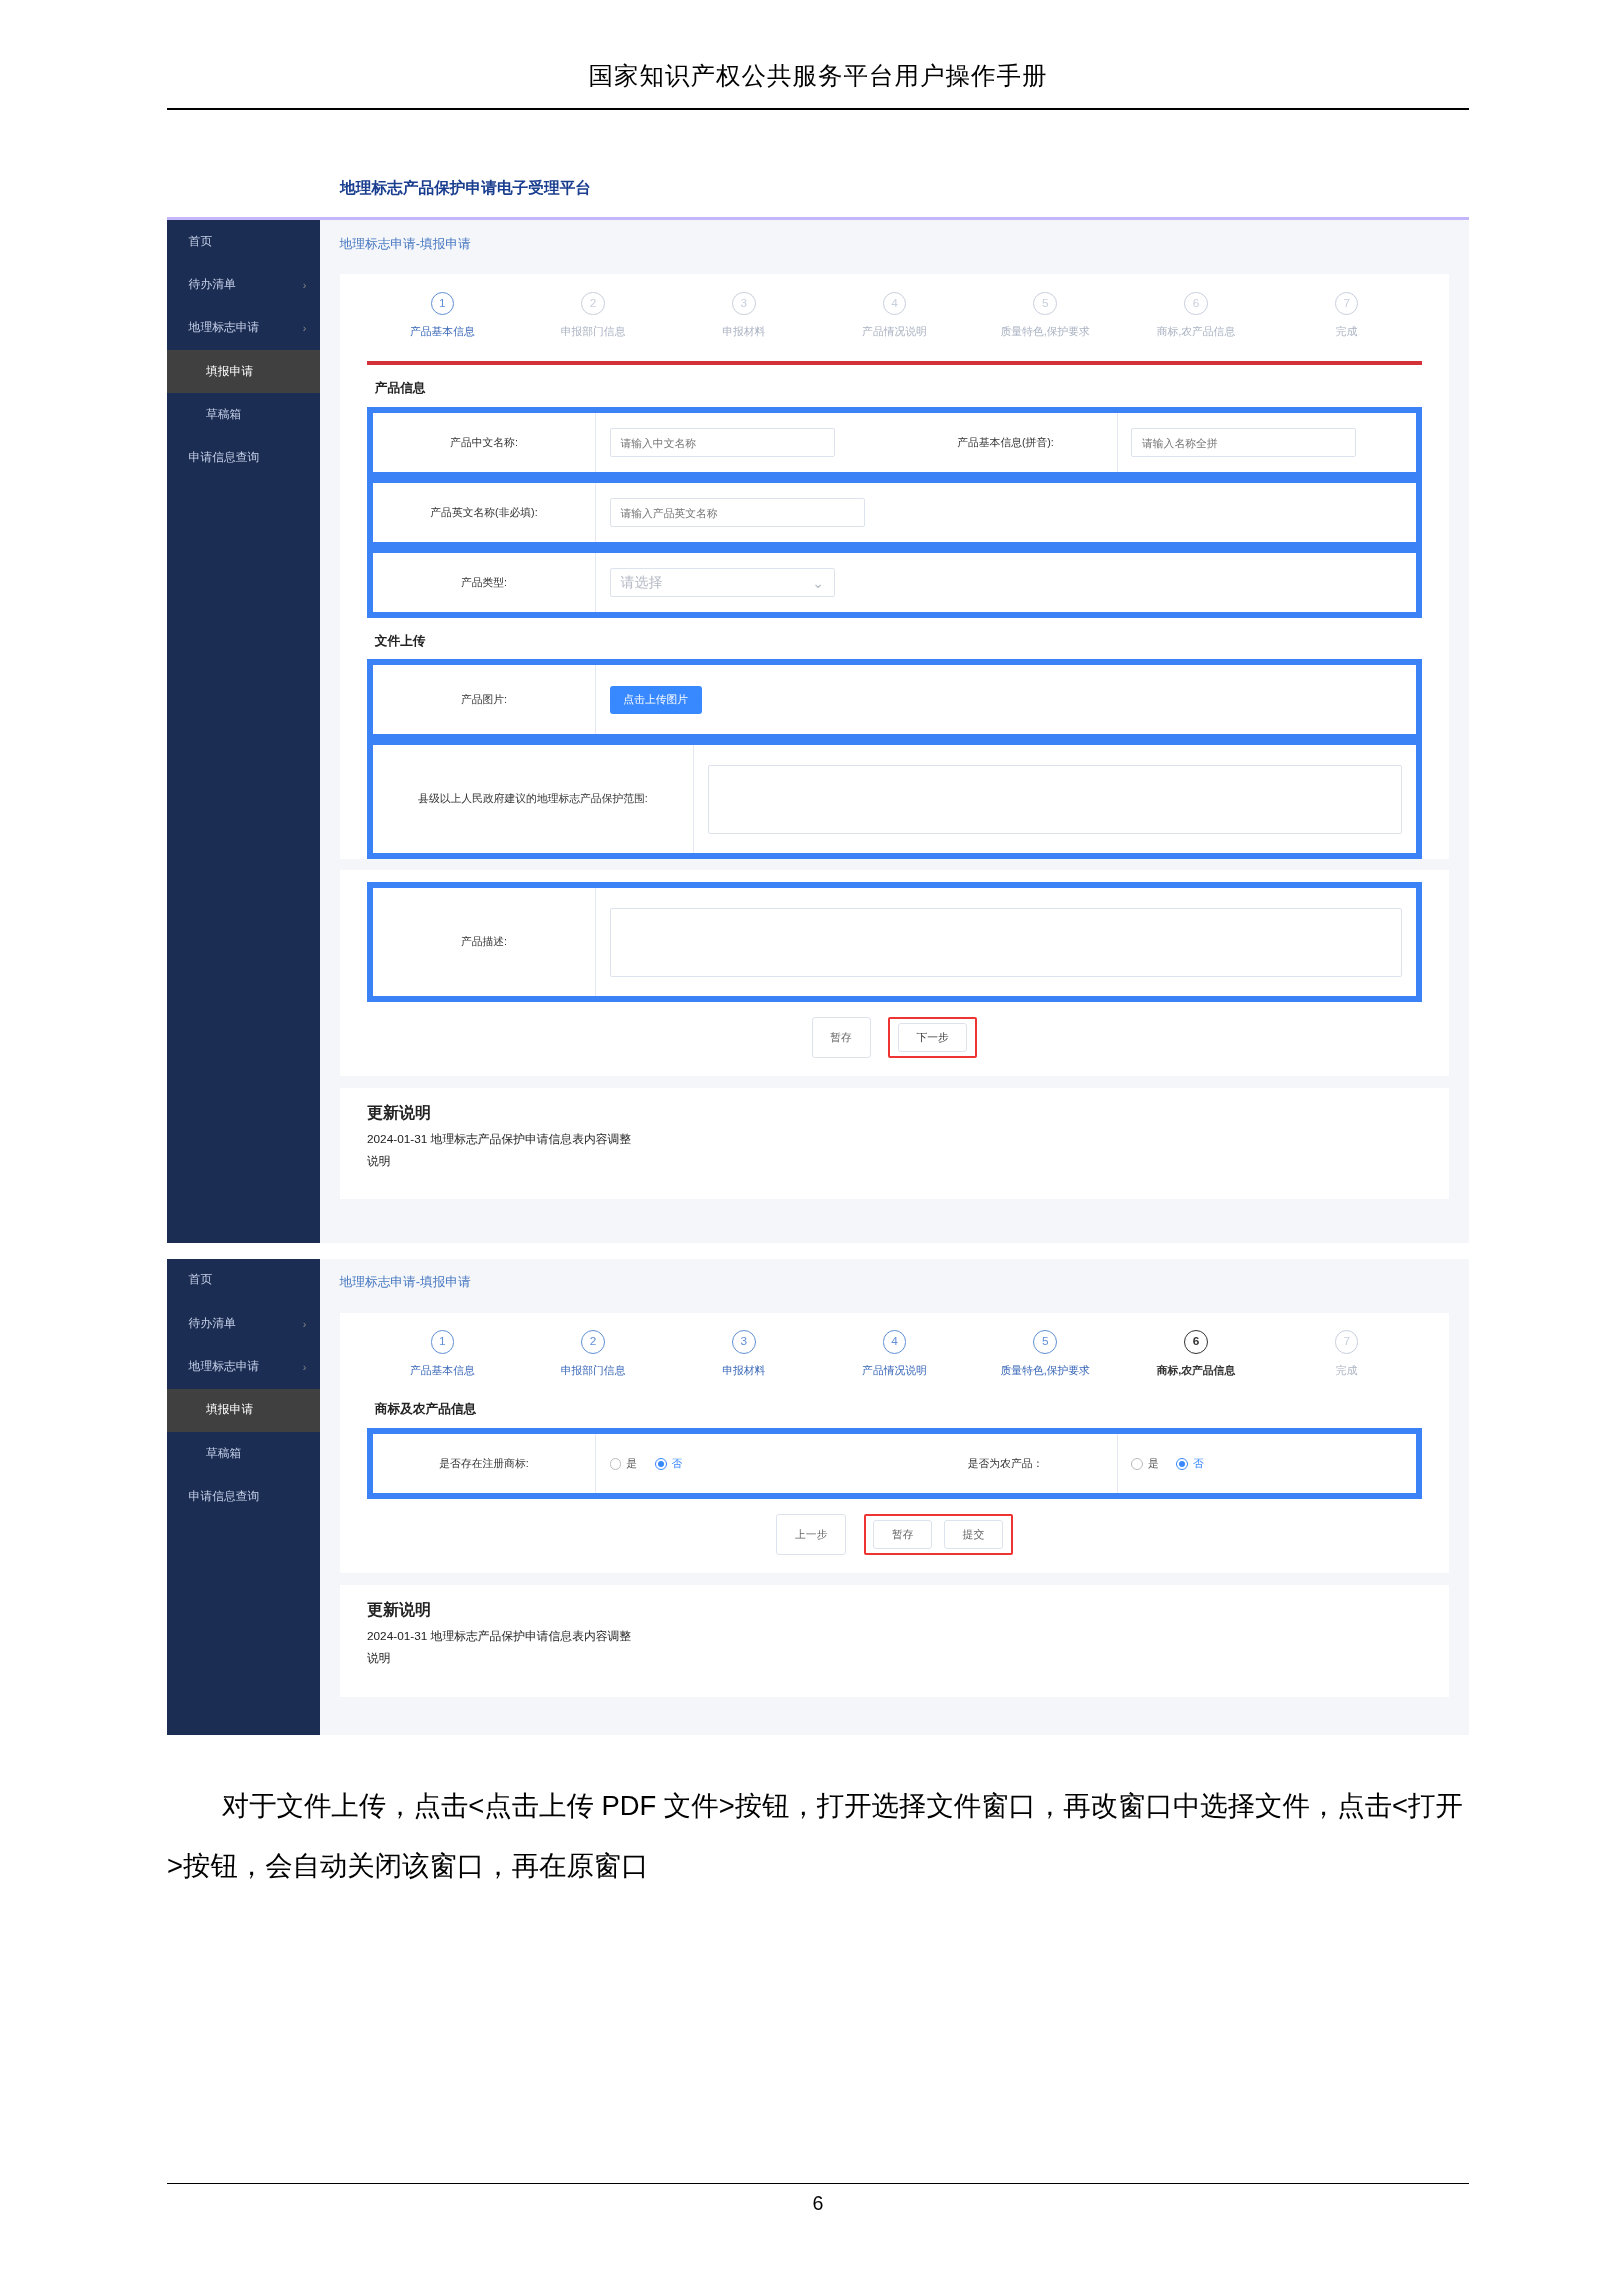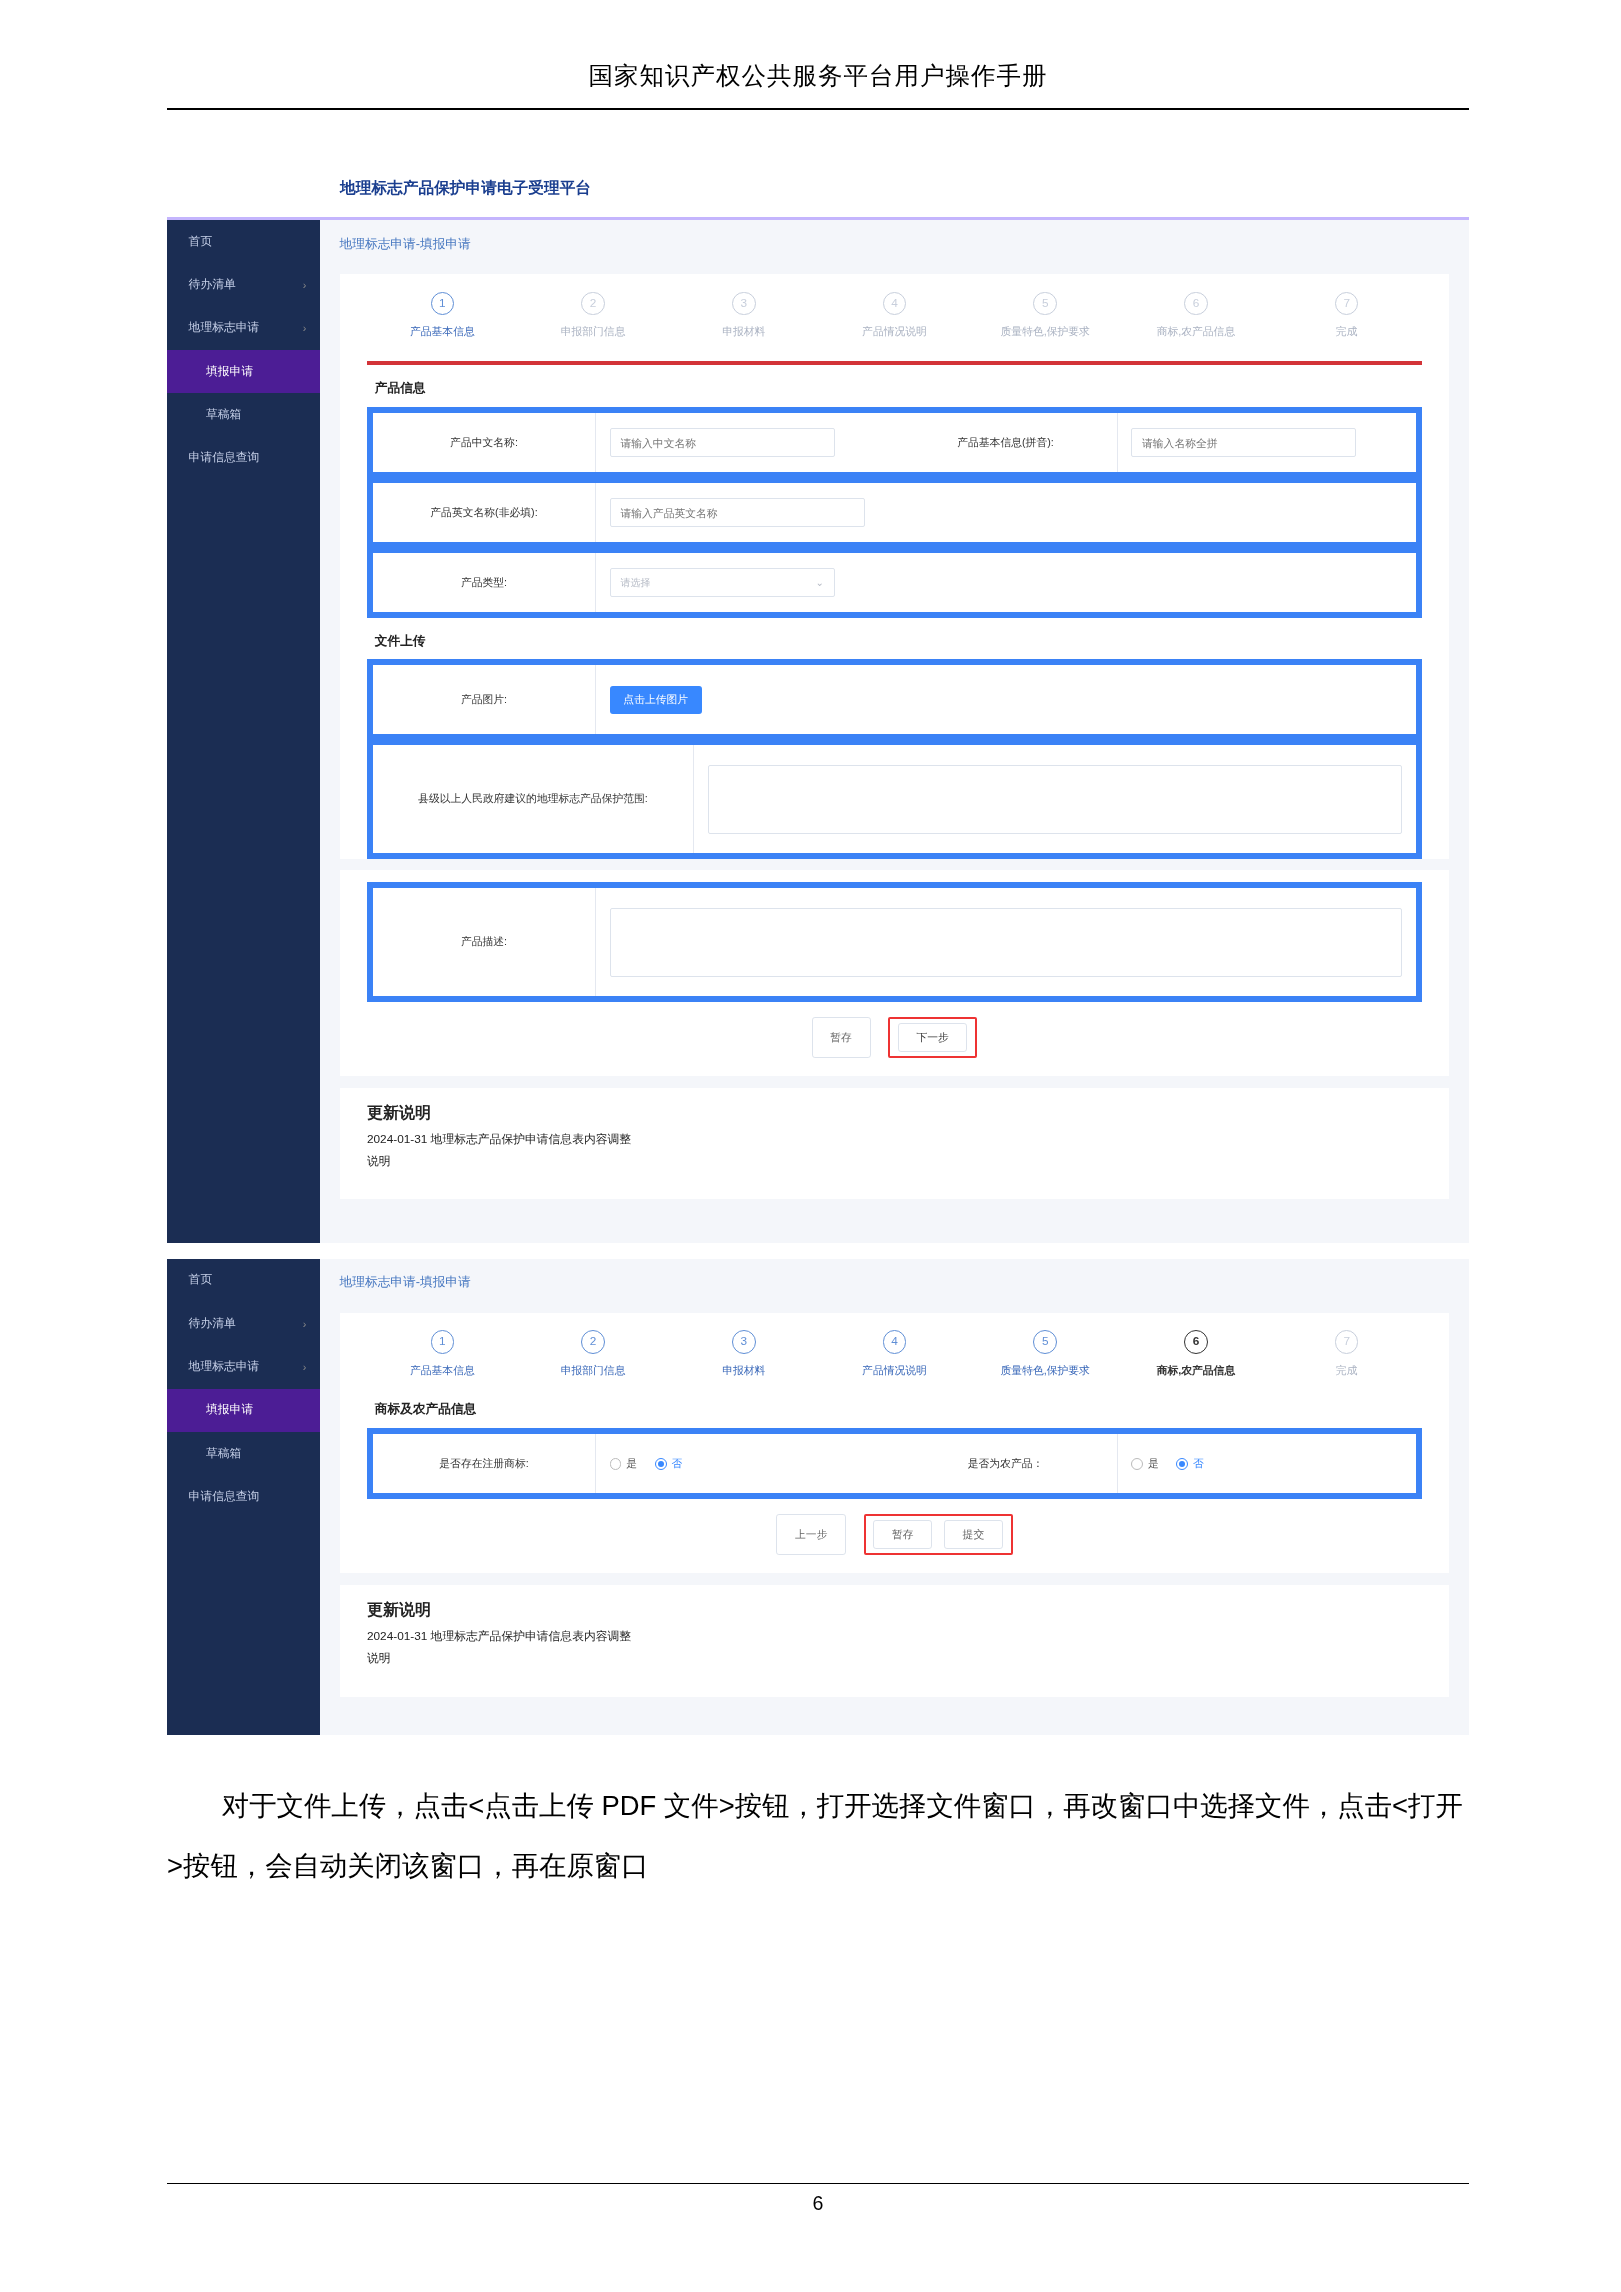--- a/index.html
+++ b/index.html
@@ -6,21 +6,21 @@
   body { width: 1621px; height: 2293px; background: #fff; }
   .page { padding: 59px 152px 26px 167px; width: 100%; height: 100%; position: relative; }
   .doc-header { text-align: center; font-size: 24.5px; color: #000; letter-spacing: 1px; padding-bottom: 15.7px; }
   .doc-hr { border: none; border-top: 2.9px solid #000; margin-bottom: 51px; }
   .screenshot-shell { background: #fff; margin: 0 0 15.7px 0; border: none; }
   .screenshot { background: #fff; position: relative; }
   .platform-title { font-size: 15.7px; font-weight: 700; color: #1a3e8f; padding: 17.6px 0 17.6px 173px; border-bottom: 3px solid #c4b5fd; }
   .app { display: flex; }
   .sidebar { width: 153px; background: #1b2d53; color: #c6d0e8; font-size: 11.8px; flex-shrink: 0; }
   .sidebar .nav-item { padding: 13.7px 13.7px 13.7px 21.6px; cursor: pointer; display: flex; justify-content: space-between; align-items: center; }
-  .sidebar .nav-item.active { background: #4c1d95; color: #fff; }
+  .sidebar .nav-item.active { background: #404040; color: #fff; }
   .sidebar .nav-sub { padding-left: 39px; }
   .sidebar .chev { font-size: 10.8px; color: #888; }
   .workspace { flex: 1; background: #f4f6fa; }
   .view-title { padding: 15.7px 15.7px 9.8px 19.6px; color: #4677c0; font-size: 12.7px; }
   .card { background: #fff; margin: 11.8px 19.6px 11.8px 19.6px; }
   .stepper { display: flex; justify-content: space-between; padding: 17.6px 27.4px 7.8px 27.4px; }
   .step { flex: 1; text-align: center; position: relative; }
   .step .circle { width: 23.5px; height: 23.5px; line-height: 21.6px; border: 1px solid #608fd6; color: #608fd6; border-radius: 9801px; margin: 0 auto 5.9px; font-size: 11.8px; background:#fff; display:block; }
   .step.muted .circle { border-color:#c8cfdc; color:#c8cfdc; }
   .step-label { font-size: 10.8px; color: #3766b8; }
@@ -28,21 +28,21 @@
   .step.dark .step-label { color: #333; font-weight: 600; }
   .step.dark .circle { border-color:#333; color:#333; font-weight:600; }
   .progress-track { position: relative; height: 3.9px; background: #e4e8f0; margin: 13.7px 27.4px 0 27.4px; }
   .progress-fill { position: absolute; left: 0; top: 0; height: 3.9px; background: #d33338; }
   .section-label { font-size: 12.7px; color: #222; font-weight: 600; padding: 15.7px 7.8px 9.8px 7.8px; }
   .form { margin: 0 27.4px 0 27.4px; }
   .row { display: flex; border: 6px solid #3b82f6; margin-bottom: -1px; }
   .cell-label { width: 223px; min-height: 59px; display: flex; align-items: center; justify-content: center; font-size: 10.8px; color: #333; border-right: 1px solid #e4e8f0; background:#fff; }
   .cell-input { flex: 1; display: flex; align-items: center; padding: 9.8px 13.7px; gap: 11.8px; }
   .text-input { flex: 1; max-width: 225px; height: 29px; border: 1px solid #dde3ec; border-radius: 2px; font-size: 10.8px; color: #999; padding: 0 9.8px; background:#fff; }
-  .select-input { width: 225px; height: 29px; border: 1px solid #dde3ec; border-radius: 2px; font-size: 10px; color: #b5bac5; padding: 0 9.8px; display:flex; align-items:center; justify-content:space-between; background:#fff; }
+  .select-input { width: 225px; height: 29px; border: 1px solid #dde3ec; border-radius: 2px; font-size: 14px; color: #b5bac5; padding: 0 9.8px; display:flex; align-items:center; justify-content:space-between; background:#fff; }
   .btn-primary { background: #3888ff; color: #fff; font-size: 10.8px; padding: 6.9px 13.7px; border: none; border-radius: 2.9px; cursor: pointer; }
   .textarea-input { width: 100%; height: 69px; border: 1px solid #dde3ec; border-radius: 2px; background:#fff; }
   .btn-row { display: flex; justify-content: center; gap: 17.6px; padding: 15.7px 0 17.6px; }
   .btn-ghost, .btn-outline { font-size: 10.8px; padding: 6.9px 17.6px; border: 1px solid #dde3ec; background: #fff; color:#666; border-radius:2.9px; cursor:pointer; }
   .btn-outline.strong { color:#333; }
   .red-box { border: 2px solid #e33; padding: 3.9px 7.8px; border-radius: 2px; display:inline-flex; gap:11.8px; }
   .update-note { padding: 15.7px 27.4px 23.5px; font-size: 11.8px; color:#222; }
   .update-note .title { font-weight: 600; margin-bottom: 7.8px; font-size:16px; }
   .update-note p { margin-bottom: 5.9px; }
   .tallrow .cell-label { min-height: 108px; }

